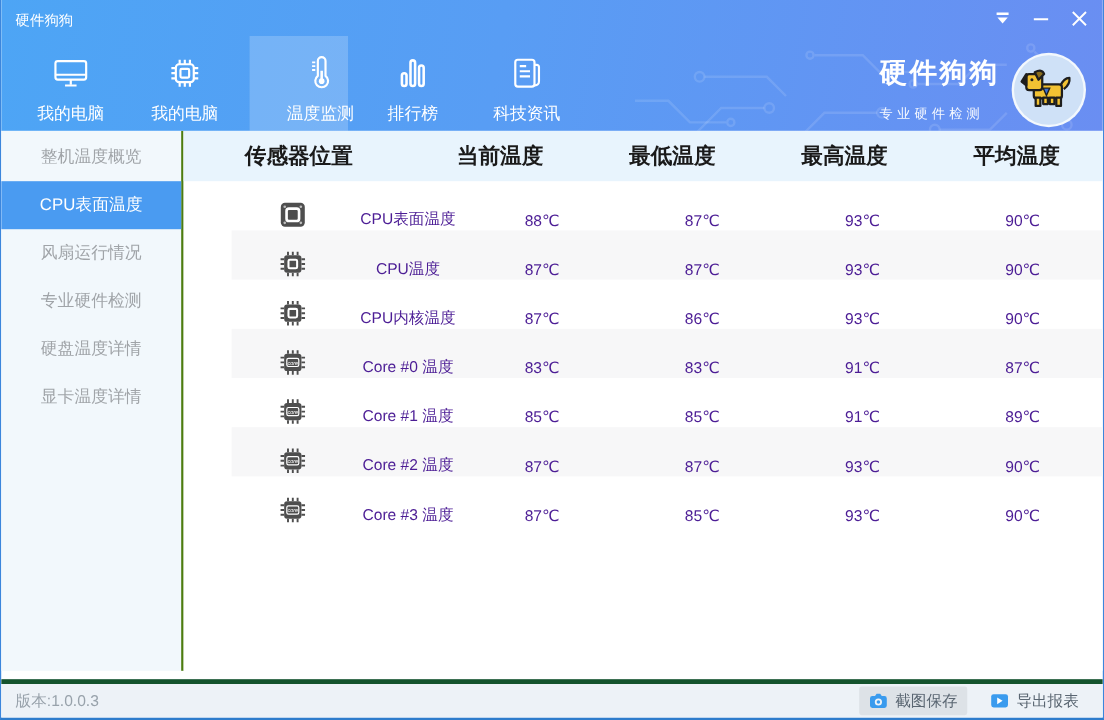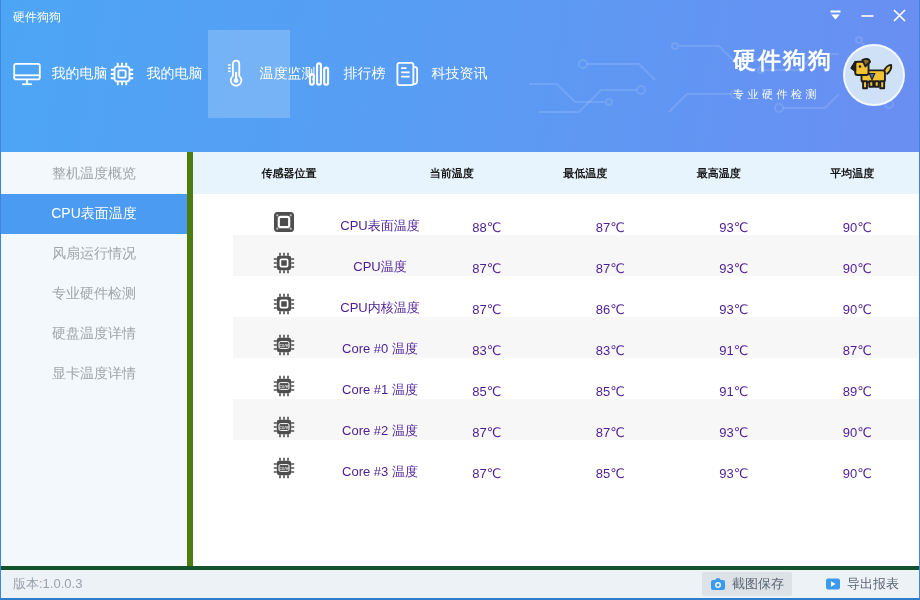--- a/index.html
+++ b/index.html
@@ -4,70 +4,70 @@
 <style>
   * { margin:0; padding:0; box-sizing:border-box; }
   html,body { width:920px; height:600px; font-family:"Liberation Sans","DejaVu Sans",sans-serif; }
   .window {
     width:920px; height:600px; position:relative; overflow:hidden;
     border-left:1px solid #3c86dc; border-right:1px solid #3c86dc; border-bottom:2px solid #2e7ccc;
     background:#fff;
   }
   
   .header {
-    position:relative; height:152px;
+    position:relative; height:109px;
     background:linear-gradient(100deg,#4da5f5 0%,#589df4 45%,#6a8ef2 100%);
     overflow:hidden;
   }
   .circuit { position:absolute; right:0; top:0; pointer-events:none; }
   .titlebar { position:relative; height:30px; z-index:3; }
   .app-title { position:absolute; left:12px; top:9px; font-size:12px; color:#fff; }
   .win-controls { position:absolute; right:8px; top:0; height:30px; display:flex; align-items:center; gap:8px; }
   .win-btn { width:24px; height:24px; display:flex; align-items:center; justify-content:center; cursor:pointer; }
   
   .tabs { position:absolute; left:17px; top:30px; height:88px; display:flex; gap:13px; z-index:2; }
-  .tab { width:82px; height:88px; display:flex; flex-direction:row; align-items:center; justify-content:center; gap:9px; cursor:pointer; }
+  .tab { width:82px; height:88px; display:flex; flex-direction:column; align-items:center; justify-content:center; gap:9px; cursor:pointer; }
   .tab.active { background:rgba(255,255,255,0.2);padding-left:36px; }
   .tab-label { color:#fff; font-size:14px; white-space:nowrap; }
   
   .brand { position:absolute; right:14px; top:44px; display:flex; align-items:center; gap:10px; z-index:2; }
   .brand-text { text-align:left; color:#fff; }
   .brand-name { font-size:23px; font-weight:bold; letter-spacing:2px; line-height:1.1; }
   .brand-tagline { font-size:11px; letter-spacing:3.5px; margin-top:14px; opacity:.95; }
   .logo-circle {
     width:62px; height:62px; border-radius:50%;
     background:#cfe1f7; border:2px solid rgba(255,255,255,0.75);
     display:flex; align-items:center; justify-content:center;
   }
   
   .body { display:flex; height:450px; }
-  .sidebar { width:192px; background:#f2f8fc; border-right:6px solid #4d7c0f; padding-top:2px; }
+  .sidebar { width:152px; background:#f2f8fc; border-right:2px solid #4d7c0f; padding-top:2px; }
   .side-item {
     height:40px; display:flex; align-items:center; justify-content:center;
     font-size:14px; color:#a0a4a8; cursor:pointer; white-space:nowrap;
   }
   .side-item.active { background:#4a9bf1; color:#fff; }
   .main { flex:1; background:#fff; }
   .thead { height:42px; background:#e8f4fd; display:flex; align-items:center; }
-  .thead .hcell { font-size:11px; font-weight:bold; color:#1a1a1a; }
+  .thead .hcell { font-size:18px; font-weight:bold; color:#1a1a1a; }
   .hcell-sensor { width:192px; display:flex; justify-content:center; }
   .hcell-temp { flex:1; display:flex; justify-content:center; }
   .trow { height:41px; display:flex; align-items:flex-end; font-size:13px; color:#4c1d95;margin-left:40px; }
   .trow:nth-child(even) { background:#f7f7f8; }
   .cell-icon { width:102px; display:flex; justify-content:center; align-items:center; }
   .cell-name { width:90px; display:flex; justify-content:center; white-space:nowrap; }
   .cell-temp { flex:1; display:flex; justify-content:center; }
   
   .footer {
     position:absolute; left:0; right:0; bottom:0; height:32px;
     background:#edf2f7; border-top:4px solid #14532d;
     display:flex; align-items:center; padding:0 12px; font-size:12px;
   }
   .version { color:#98a2ab; font-size:13px; }
-  .footer-actions { margin-left:auto; display:flex; align-items:center; gap:25px; }
+  .footer-actions { margin-left:auto; display:flex; align-items:center; gap:11px; }
   .footer-btn {
     display:flex; align-items:center; gap:6px; color:#5a6672; font-size:13px;
     padding:3px 8px; cursor:pointer; border-radius:2px;
   }
   .footer-btn.shaded { background:#dde2e7; }
   svg { display:block; }
 </style>
 </head>
 <body>
 

